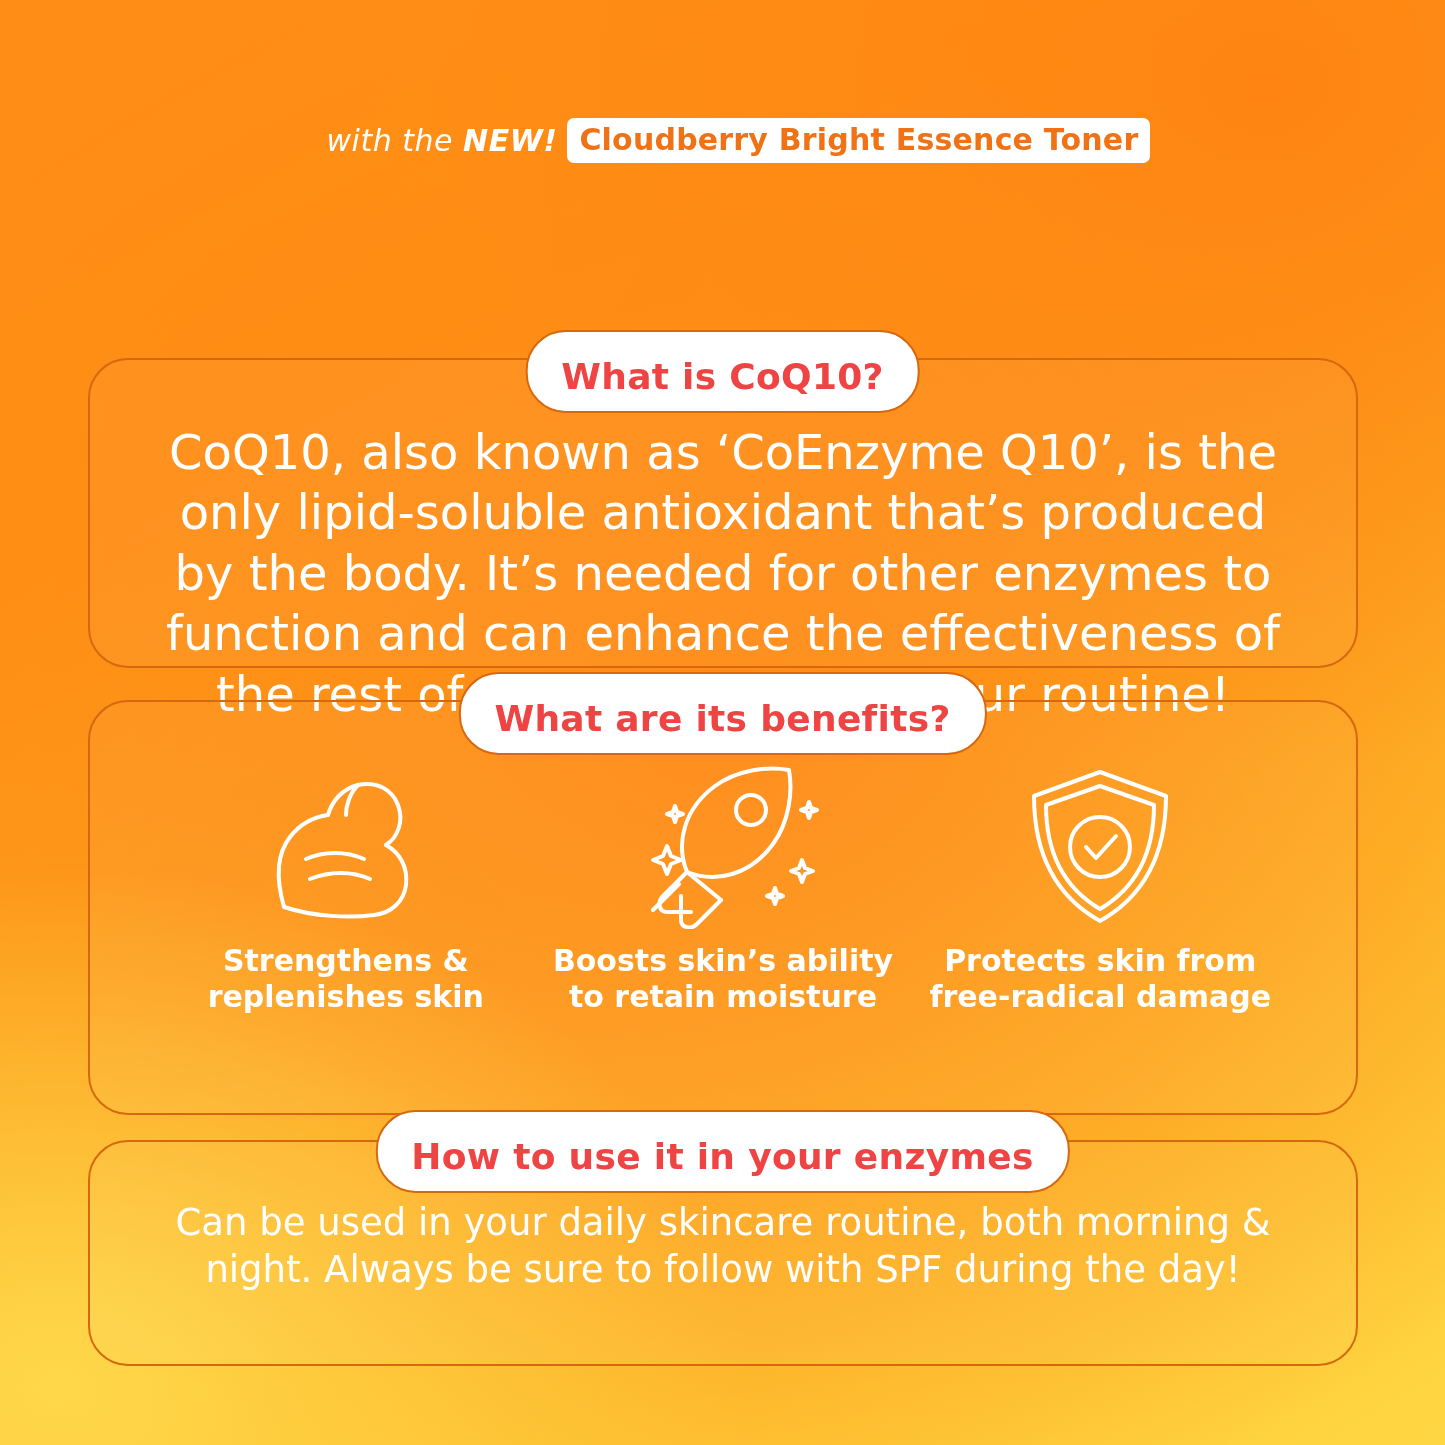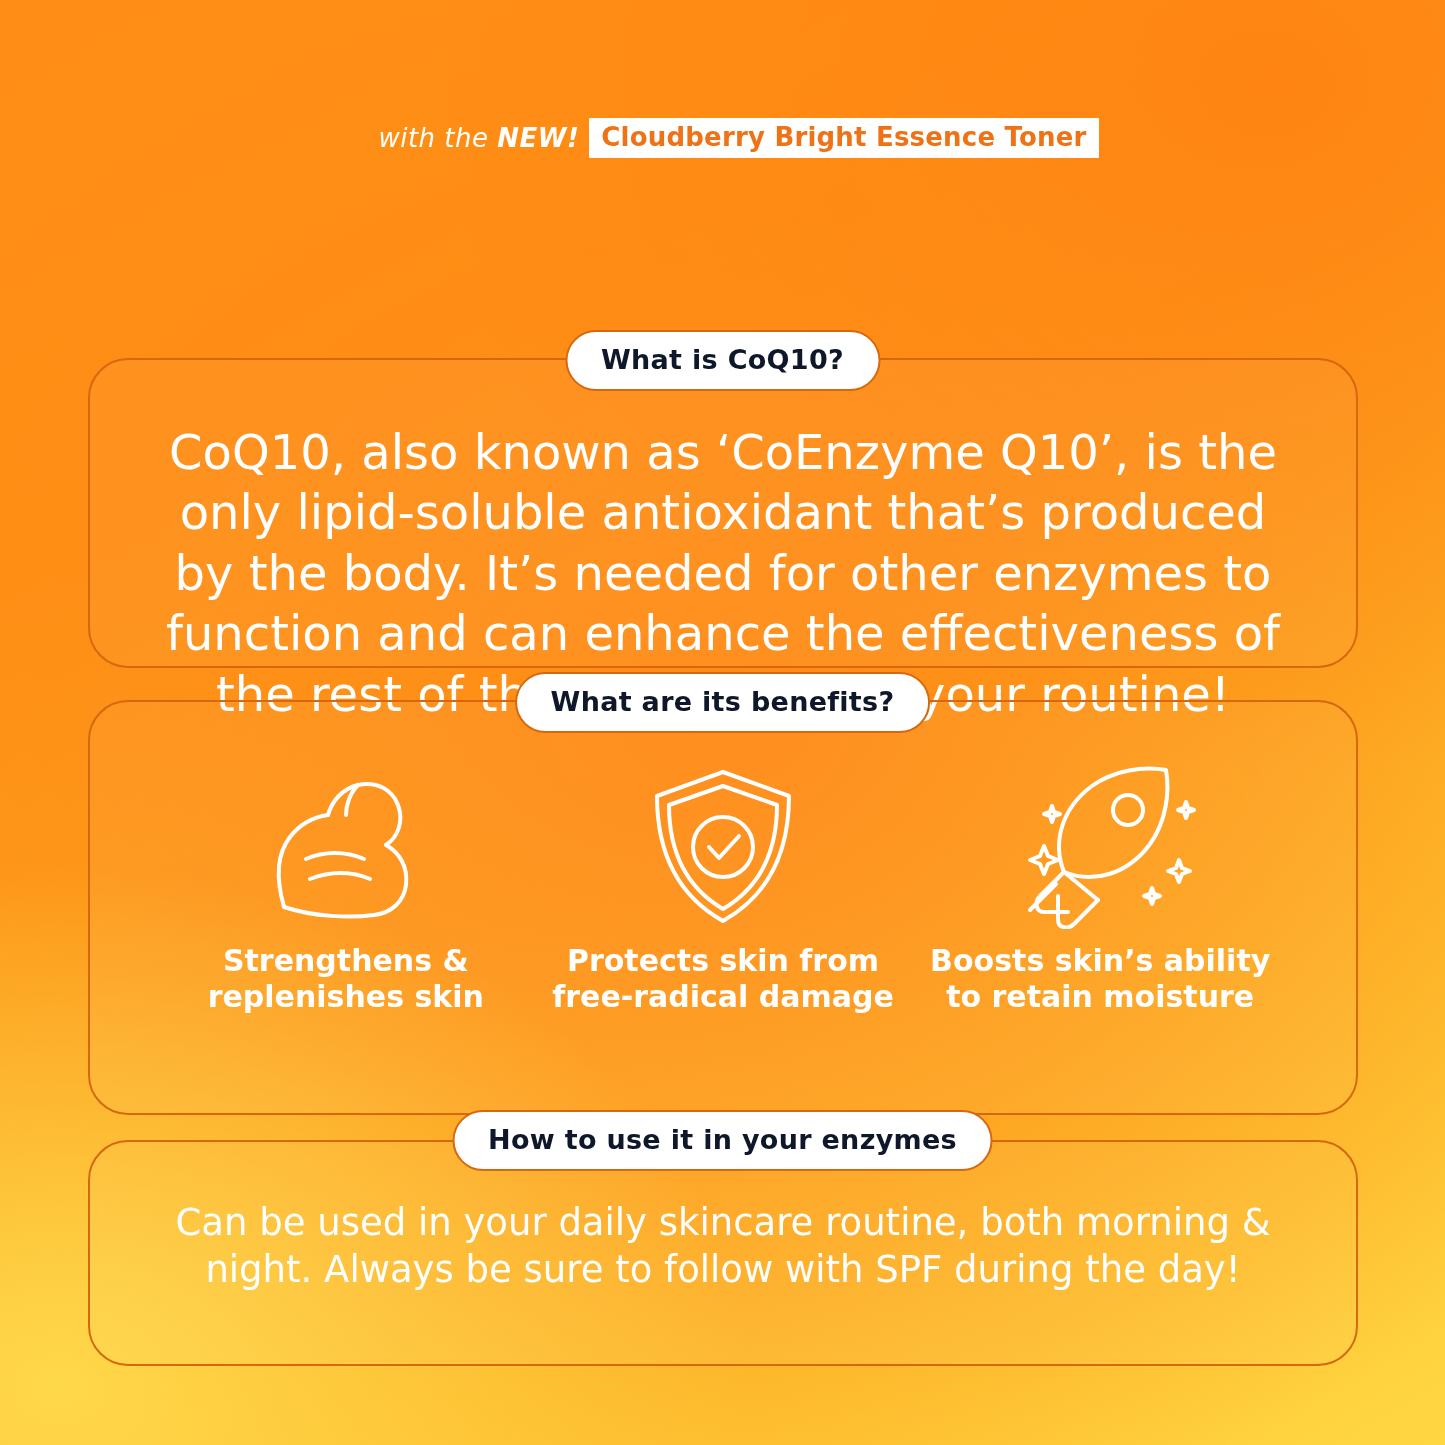--- a/index.html
+++ b/index.html
@@ -38,21 +38,21 @@
     font-weight: bold;
     font-size: 62px;
     letter-spacing: 4px;
     color: #ffffff;
     margin: 0;
     text-shadow: 3px 3px 0 rgba(230,110,10,0.55);
     line-height: 1.05;
   }
   .subtitle-row {
     margin-top: 22px;
-    font-size: 26px;
+    font-size: 30px;
     color: #ffffff;
     display: flex;
     justify-content: center;
     align-items: center;
     gap: 0px;
     white-space: nowrap;
     padding-left: 32px;
   }
   .sub-pre {
     font-style: italic;
@@ -63,44 +63,44 @@
   .sub-pre .bold-new {
     font-weight: bold;
     font-style: italic;
   }
   .sub-highlight {
     background: #ffffff;
     color: #ef7216;
     font-weight: bold;
     font-style: normal;
     padding: 4px 12px 6px 12px;
-    border-radius: 1px;
+    border-radius: 7px;
     letter-spacing: 0.2px;
   }
 
   
   .card {
     position: absolute;
     left: 88px;
     width: 1270px;
     border: 2px solid #d6680f;
     border-radius: 40px;
     background: rgba(255,255,255,0.045);
     box-sizing: border-box;
   }
 
   .pill {
     position: absolute;
     background: #ffffff;
-    color: #0f172a;
+    color: #ef4444;
     font-weight: bold;
     border-radius: 40px;
     border: 2px solid #d6680f;
-    padding: 12px 34px 14px 34px;
-    font-size: 27px;
+    padding: 24px 34px 14px 34px;
+    font-size: 36px;
     white-space: nowrap;
     left: 50%;
     transform: translateX(-50%);
     z-index: 5;
     letter-spacing: 0.3px;
   }
 
   .card-body {
     color: #ffffff;
     text-align: center;
@@ -190,32 +190,20 @@
           <svg width="200" height="160" viewBox="0 0 200 160" fill="none" stroke="#ffffff" stroke-width="4" stroke-linecap="round" stroke-linejoin="round">
             <path d="M38 140 C30 112 30 88 44 70 C54 57 68 50 82 48"></path>
             <path d="M82 48 C86 34 96 22 112 18 C130 14 146 22 152 38 C158 54 152 70 140 78"></path>
             <path d="M140 78 C154 86 162 100 160 118 C158 134 146 146 128 148 C104 151 68 150 38 140"></path>
             <path d="M60 92 C78 84 100 84 118 92"></path>
             <path d="M64 112 C84 104 106 104 124 112"></path>
             <path d="M112 18 C104 26 100 38 100 48"></path>
           </svg>
         </div>
         <div class="benefit-label">Strengthens &amp; replenishes skin</div>
-      </div>
-
-      <div class="benefit">
-        <div class="benefit-icon">
-          <svg width="160" height="165" viewBox="0 0 160 165" fill="none" stroke="#ffffff" stroke-width="4" stroke-linecap="round" stroke-linejoin="round">
-            <path d="M80 8 L146 32 C146 86 128 130 80 157 C32 130 14 86 14 32 Z"></path>
-            <path d="M80 22 L134 41 C134 86 119 122 80 145 C41 122 26 86 26 41 Z"></path>
-            <circle cx="80" cy="83" r="30"></circle>
-            <path d="M66 83 L76 94 L96 72"></path>
-          </svg>
-        </div>
-        <div class="benefit-label">Protects skin from free-radical damage</div>
       </div>
 
       <div class="benefit">
         <div class="benefit-icon">
           <svg width="200" height="165" viewBox="0 0 200 165" fill="none" stroke="#ffffff" stroke-width="4" stroke-linecap="round" stroke-linejoin="round">
             <path d="M64 108 C52 78 62 44 92 22 C114 6 144 2 166 6 C170 28 166 58 150 80 C128 110 94 120 64 108 Z"></path>
             <circle cx="128" cy="46" r="15"></circle>
             <path d="M64 108 L40 132 C34 138 36 148 44 148 L68 148"></path>
             <path d="M98 136 L74 160 C68 166 58 164 58 156 L58 132"></path>
             <path d="M64 108 L98 136"></path>
@@ -223,20 +211,32 @@
             <path d="M40 92 l4 -10 l4 10 l10 4 l-10 4 l-4 10 l-4 -10 l-10 -4 Z"></path>
             <path d="M176 104 l3 -8 l3 8 l8 3 l-8 3 l-3 8 l-3 -8 l-8 -3 Z"></path>
             <path d="M150 130 l2 -6 l2 6 l6 2 l-6 2 l-2 6 l-2 -6 l-6 -2 Z"></path>
             <path d="M50 48 l2 -6 l2 6 l6 2 l-6 2 l-2 6 l-2 -6 l-6 -2 Z"></path>
             <path d="M184 44 l2 -6 l2 6 l6 2 l-6 2 l-2 6 l-2 -6 l-6 -2 Z"></path>
           </svg>
         </div>
         <div class="benefit-label">Boosts skin’s ability to retain moisture</div>
       </div>
 
+      <div class="benefit">
+        <div class="benefit-icon">
+          <svg width="160" height="165" viewBox="0 0 160 165" fill="none" stroke="#ffffff" stroke-width="4" stroke-linecap="round" stroke-linejoin="round">
+            <path d="M80 8 L146 32 C146 86 128 130 80 157 C32 130 14 86 14 32 Z"></path>
+            <path d="M80 22 L134 41 C134 86 119 122 80 145 C41 122 26 86 26 41 Z"></path>
+            <circle cx="80" cy="83" r="30"></circle>
+            <path d="M66 83 L76 94 L96 72"></path>
+          </svg>
+        </div>
+        <div class="benefit-label">Protects skin from free-radical damage</div>
+      </div>
+
     </div>
   </div>
 
   <div class="pill" id="pill-routine">How to use it in your enzymes</div>
   <div class="card" id="card-routine">
     <div class="card-body">Can be used in your daily skincare routine, both morning &amp; night. Always be sure to follow with SPF during the day!</div>
   </div>
 
 </div>
 

